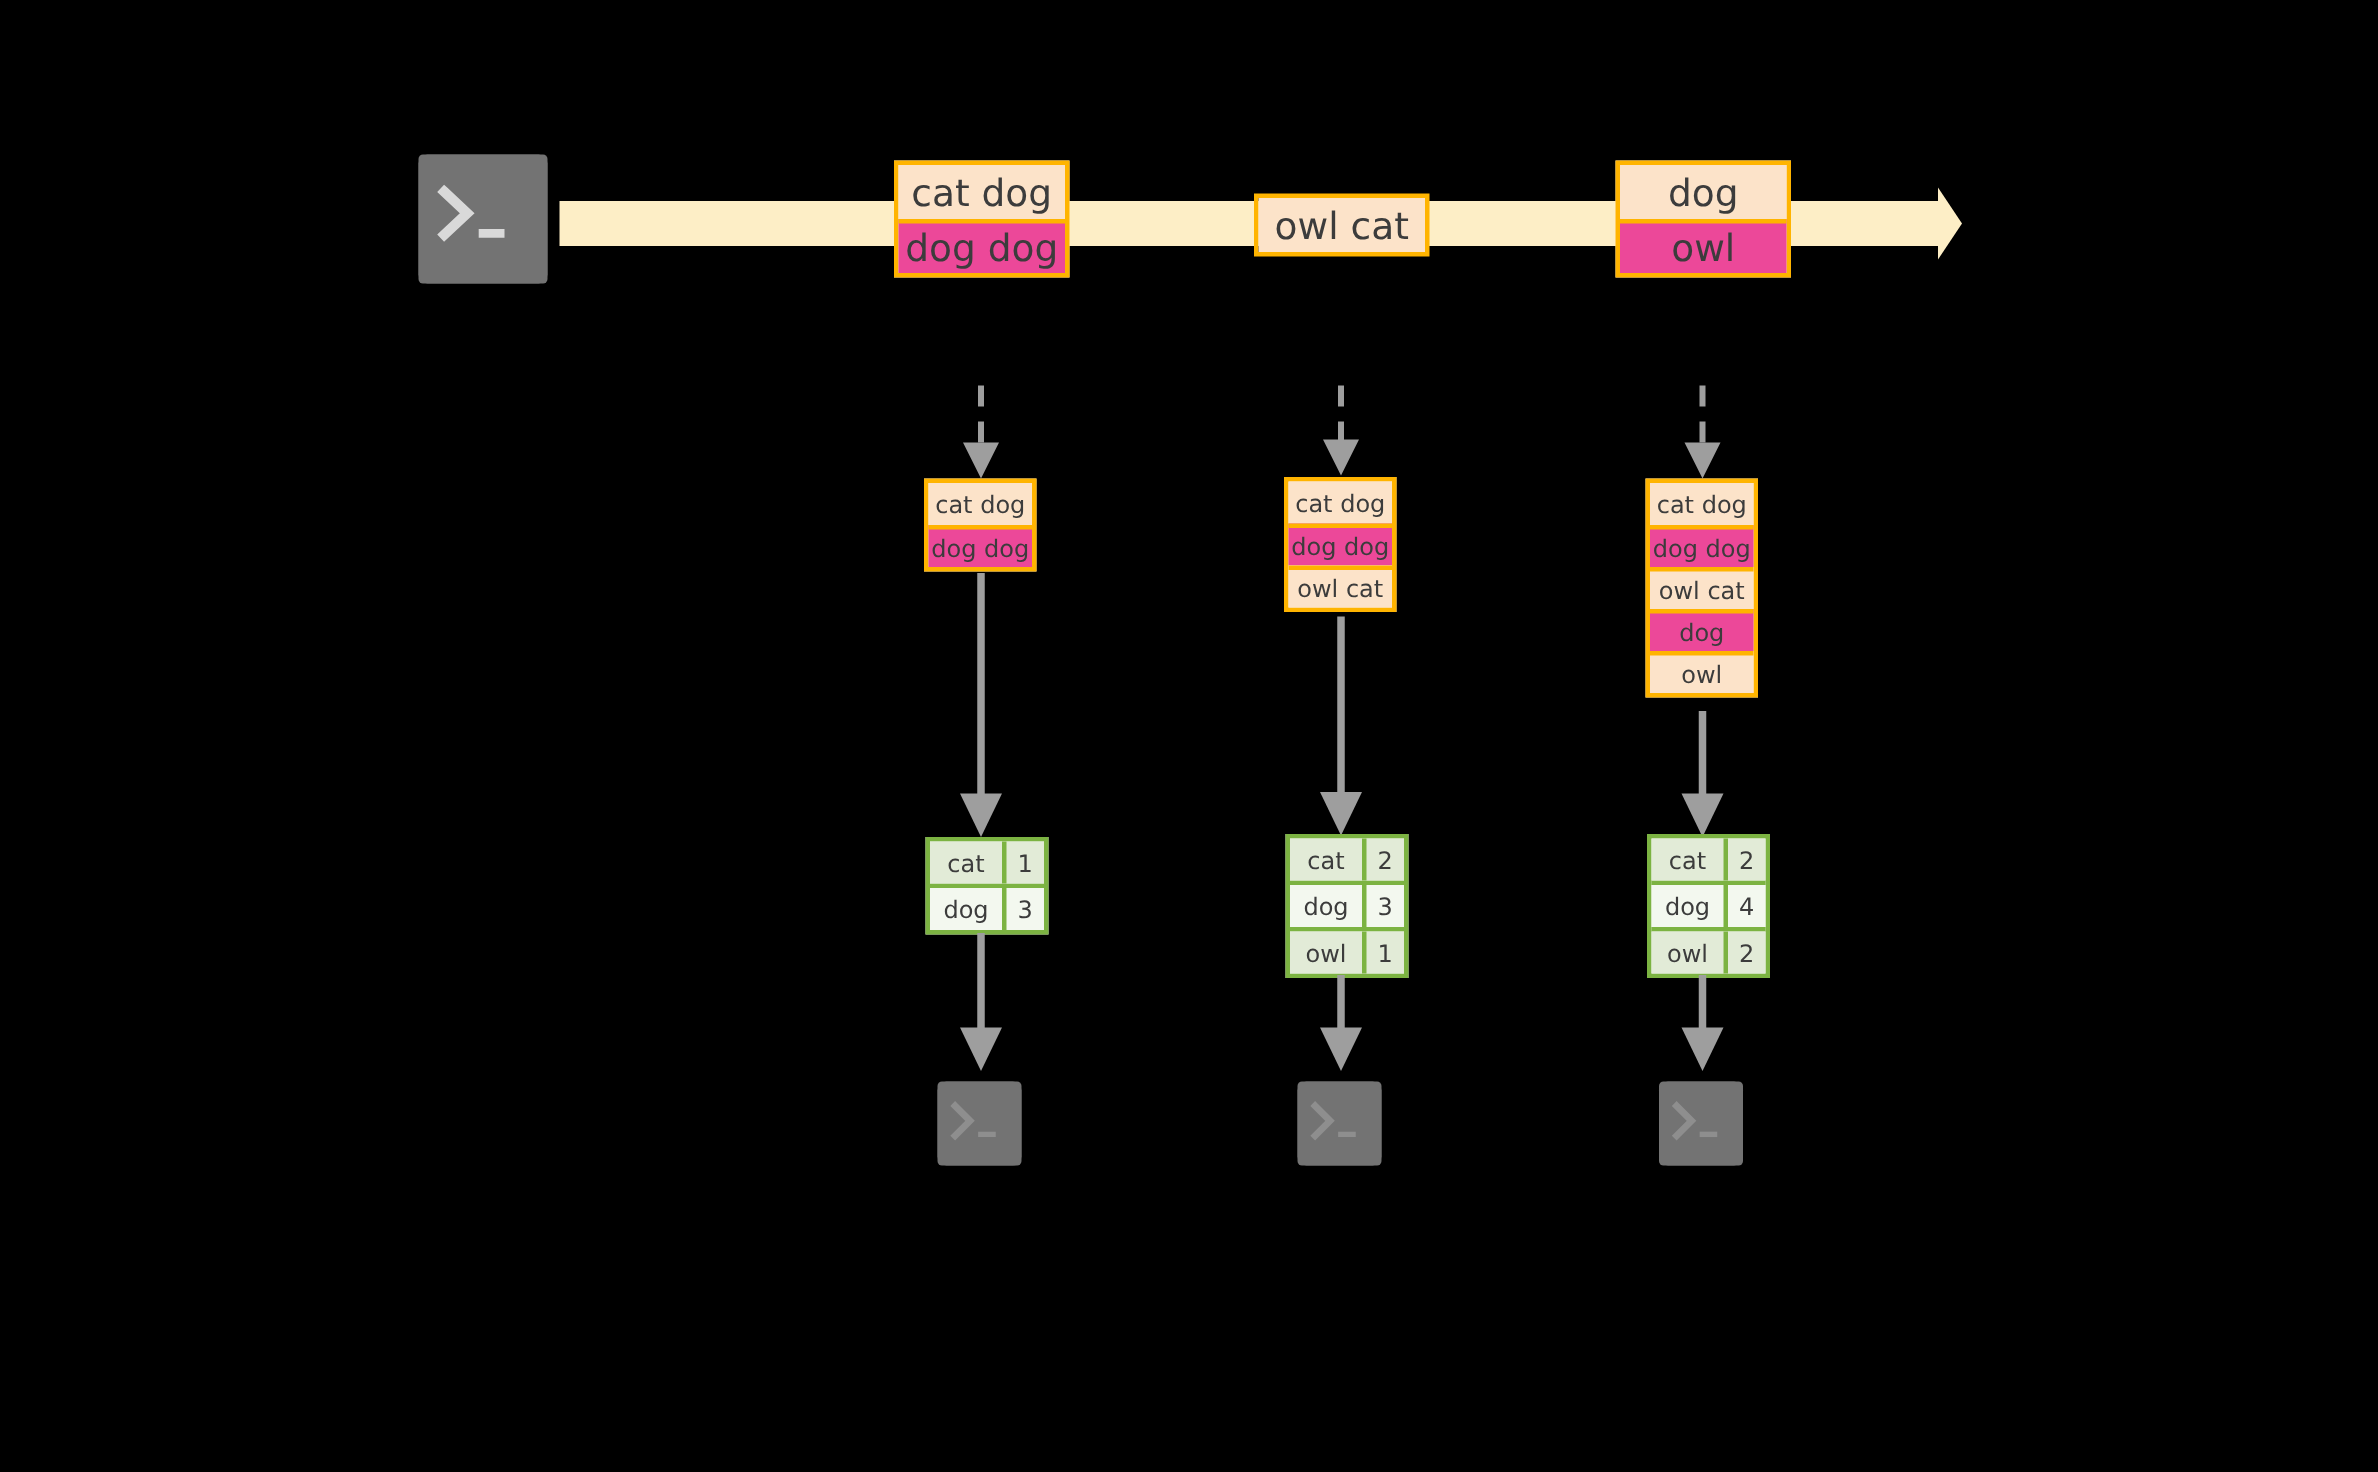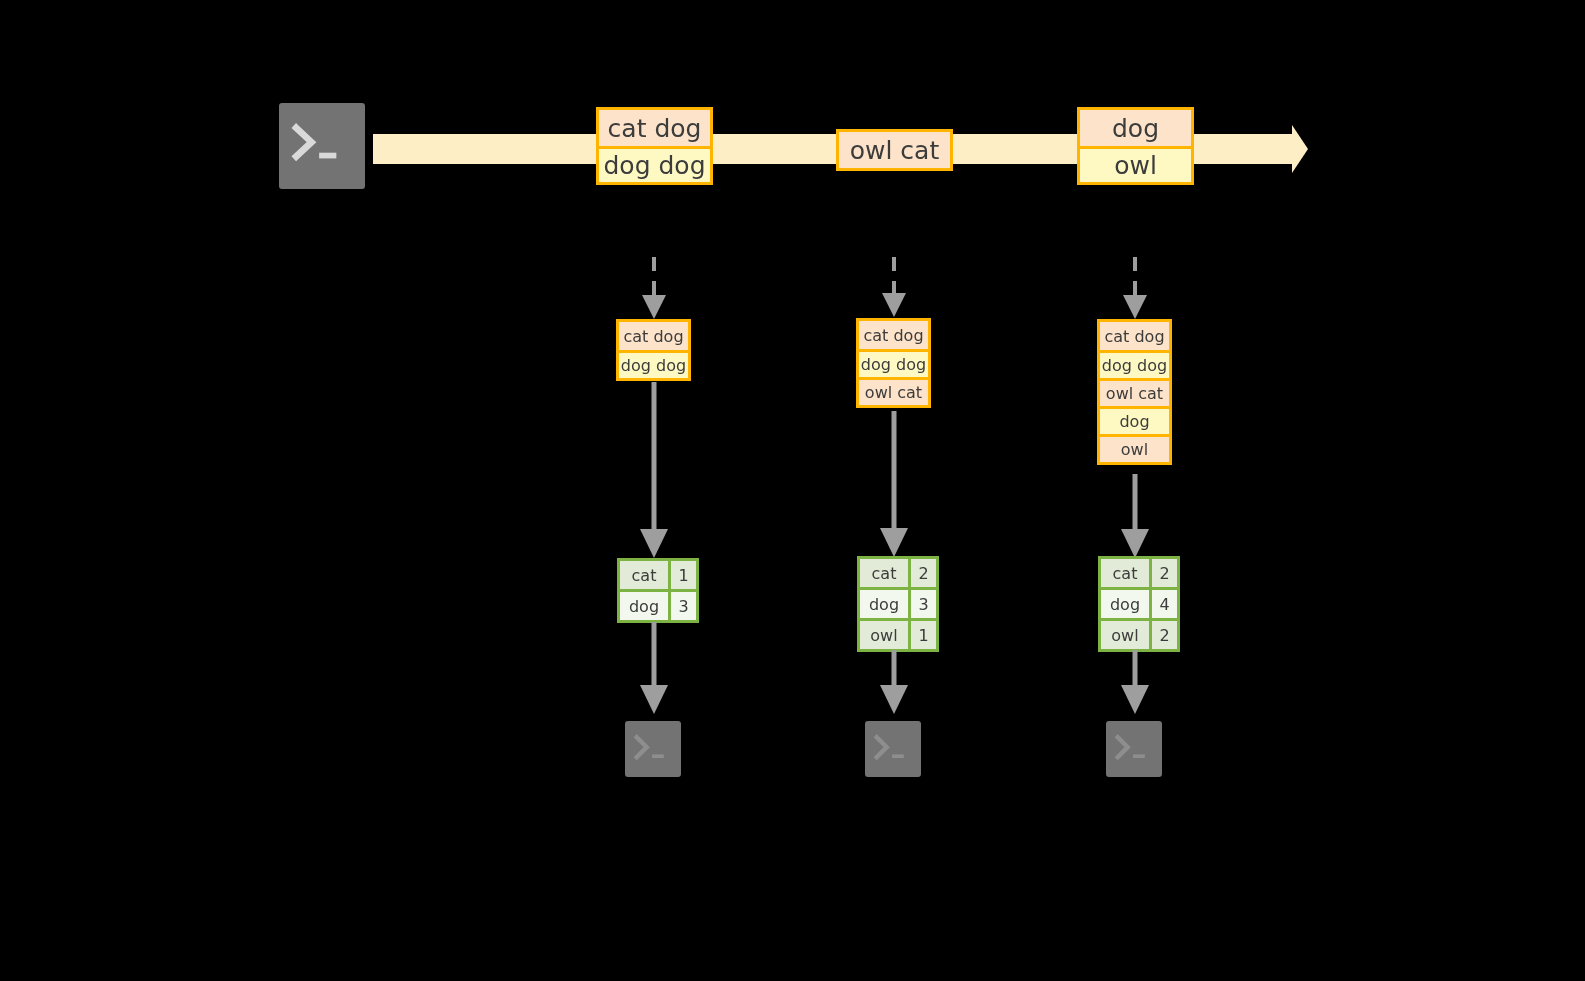--- a/index.html
+++ b/index.html
@@ -76,21 +76,21 @@
   }
   .ebox .row {
     box-sizing: border-box;
     display: flex;
     align-items: center;
     justify-content: center;
     white-space: nowrap;
     color: #3c3c3c;
   }
   .ebox .row.shade-a { background: #fce3c9; }
-  .ebox .row.shade-b { background: #fef9c3; }
+  .ebox .row.shade-b { background: #ec4899; }
   .ebox .row + .row { border-top: 3px solid #ffb400; }
 
   .ebox.big { font-size: 25px; }
   .ebox.big .row { height: 36px; }
   .ebox.small { font-size: 16px; }
   .ebox.small .row { height: 28px; }
 
   
   .rbox {
     position: absolute;

